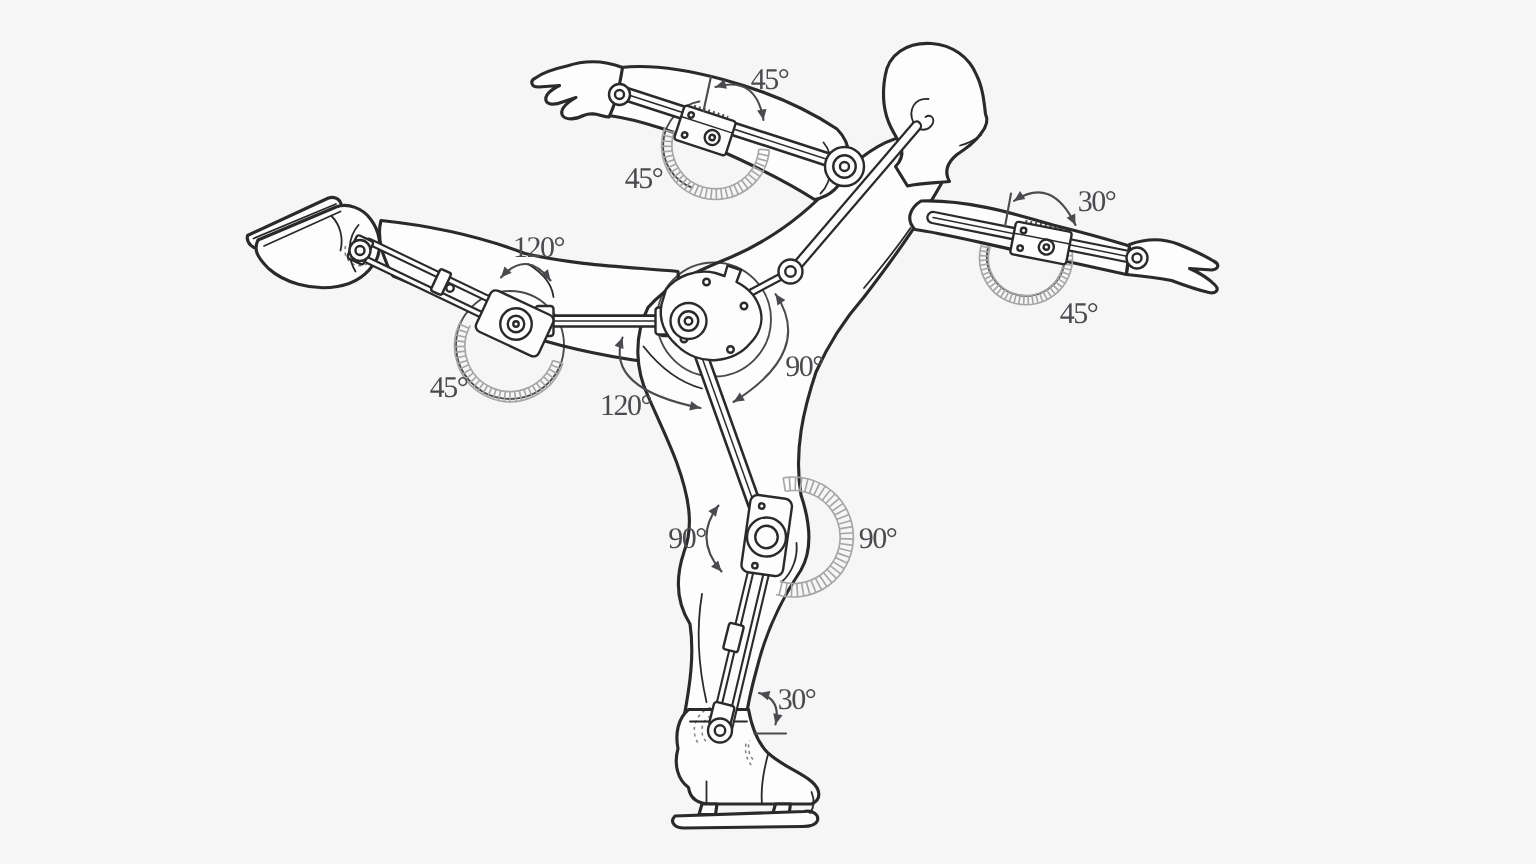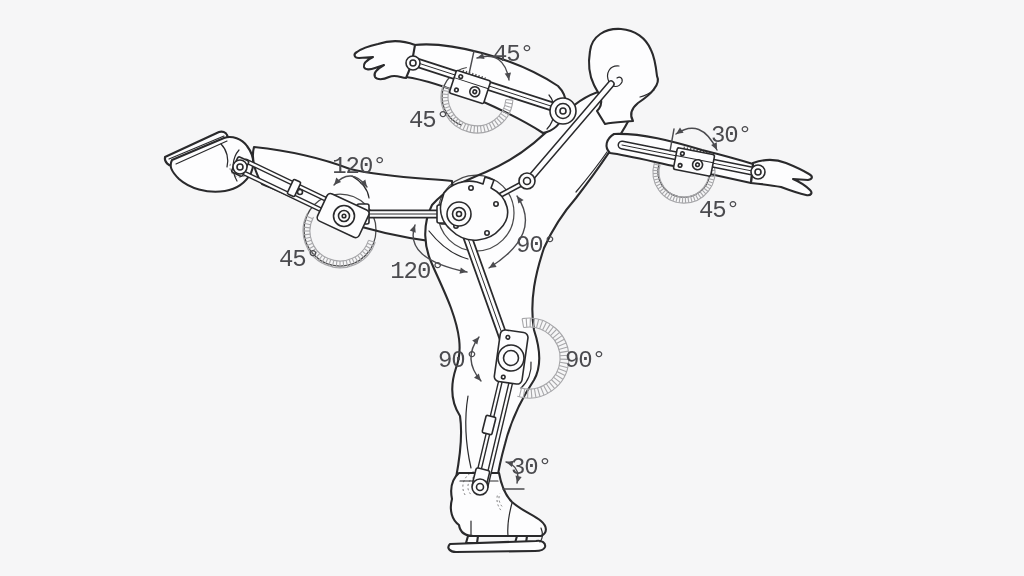--- a/index.html
+++ b/index.html
@@ -13,22 +13,22 @@
   .m{fill:var(--fill,#fdfdfe);stroke:var(--ink,#2a2a2c);stroke-width:1.6;stroke-linejoin:round;}
   .ro{stroke:var(--ink,#2a2a2c);fill:none;stroke-linecap:round;}
   .ri{stroke:var(--fill,#fdfdfe);fill:none;stroke-linecap:round;}
   .hair{stroke:var(--ink,#2a2a2c);stroke-width:1;fill:none;stroke-linecap:round;}
   .mdash{stroke:var(--ink,#2a2a2c);stroke-width:2.4;fill:none;stroke-dasharray:1.3 2;opacity:.8;}
   
   .prot{stroke:var(--prot,#a6a6a9);stroke-width:1.1;fill:none;}
   .dasharc{stroke:var(--ink,#2a2a2c);stroke-width:1;fill:none;stroke-dasharray:2 2.4;opacity:.6;}
   .aline{stroke:var(--ann,#4b4b4f);stroke-width:1.4;fill:none;stroke-linecap:round;}
   .ahead{fill:var(--ann,#4b4b4f);stroke:none;}
-  .lbl{position:absolute;transform:translate(-50%,-50%);font-family:Liberation Mono, monospace;
-       font-size:24px;letter-spacing:-1px;color:var(--ann,#4b4b4f);white-space:nowrap;}
+  .lbl{position:absolute;transform:translate(-50%,-50%);font-family:Liberation Serif, serif;
+       font-size:20px;letter-spacing:-1px;color:var(--ann,#4b4b4f);white-space:nowrap;}
 </style>
 </head>
 <body>
 
 <div class="stage">
   <svg width="1024" height="576" viewBox="0 0 1024 576">
 
     <g>
 
       <path class="f" d="M 254 147 C 292 151, 324 159, 350 169 C 384 177, 420 178, 452 181 L 456 244 C 422 241, 390 235, 362 227 C 330 217, 298 198, 262 184 C 255 172, 251 158, 254 147 Z"></path>

